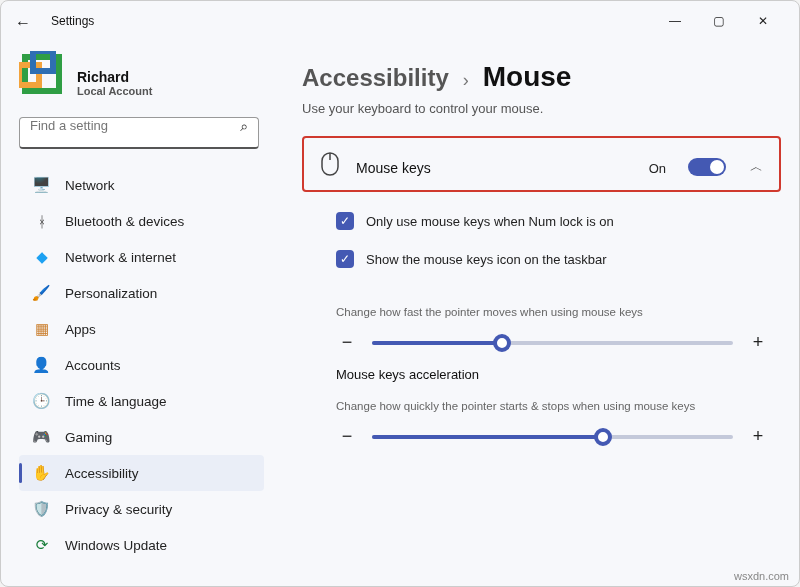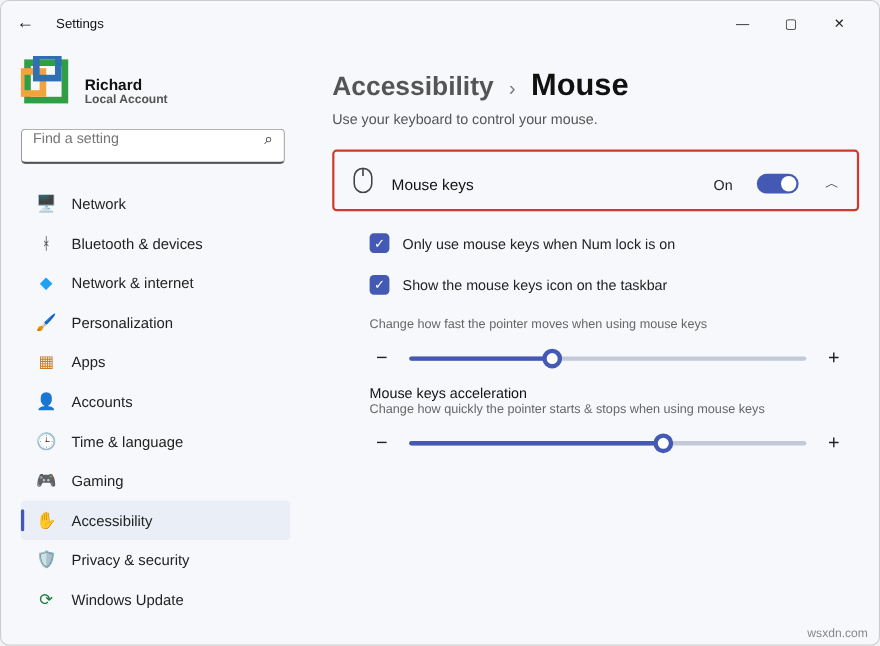--- a/index.html
+++ b/index.html
@@ -40,21 +40,21 @@
   .toggle { width: 38px; height: 18px; border-radius: 10px; background: #4459b3; position: relative; cursor: pointer; }
   .toggle::after { content: ""; position: absolute; right: 2px; top: 2px; width: 14px; height: 14px; background: #fff; border-radius: 50%; }
   .chev { font-size: 13px; color: #444; margin-left: 8px; cursor: pointer; }
   .sublist { margin-left: 28px; }
   .cbrow { display: flex; align-items: center; gap: 12px; padding: 10px 6px; font-size: 13px; color: #222; }
   .cb { width: 18px; height: 18px; border-radius: 4px; display: flex; align-items: center; justify-content: center; font-size: 12px; }
   .cb.checked { background: #4459b3; color: #fff; }
   .cb.unchecked { border: 1.5px solid #888; background: #fff; }
   .sliderblock { padding: 10px 6px 4px; }
   .sbtitle { font-size: 13px; color: #111; }
-  .sbdesc { font-size: 11.5px; color: #666; margin-top: 1px; }
+  .sbdesc { font-size: 11.5px; color: #666; margin-top: 18px; }
   .slider-row { display: flex; align-items: center; gap: 14px; margin-top: 14px; padding-right: 6px; }
   .pm { width: 22px; text-align: center; font-size: 18px; color: #222; cursor: pointer; }
   .track { flex: 1; height: 4px; background: #c4c9da; border-radius: 2px; position: relative; }
   .track .fill { position: absolute; left: 0; top: 0; bottom: 0; background: #4459b3; border-radius: 2px; }
   .track .thumb { position: absolute; top: 50%; transform: translate(-50%, -50%); width: 18px; height: 18px; border-radius: 50%; background: #fff; border: 4px solid #4459b3; }
   .watermark { position: absolute; bottom: 4px; right: 10px; font-size: 11px; color: #888; }
 </style>
 </head>
 <body>
 

